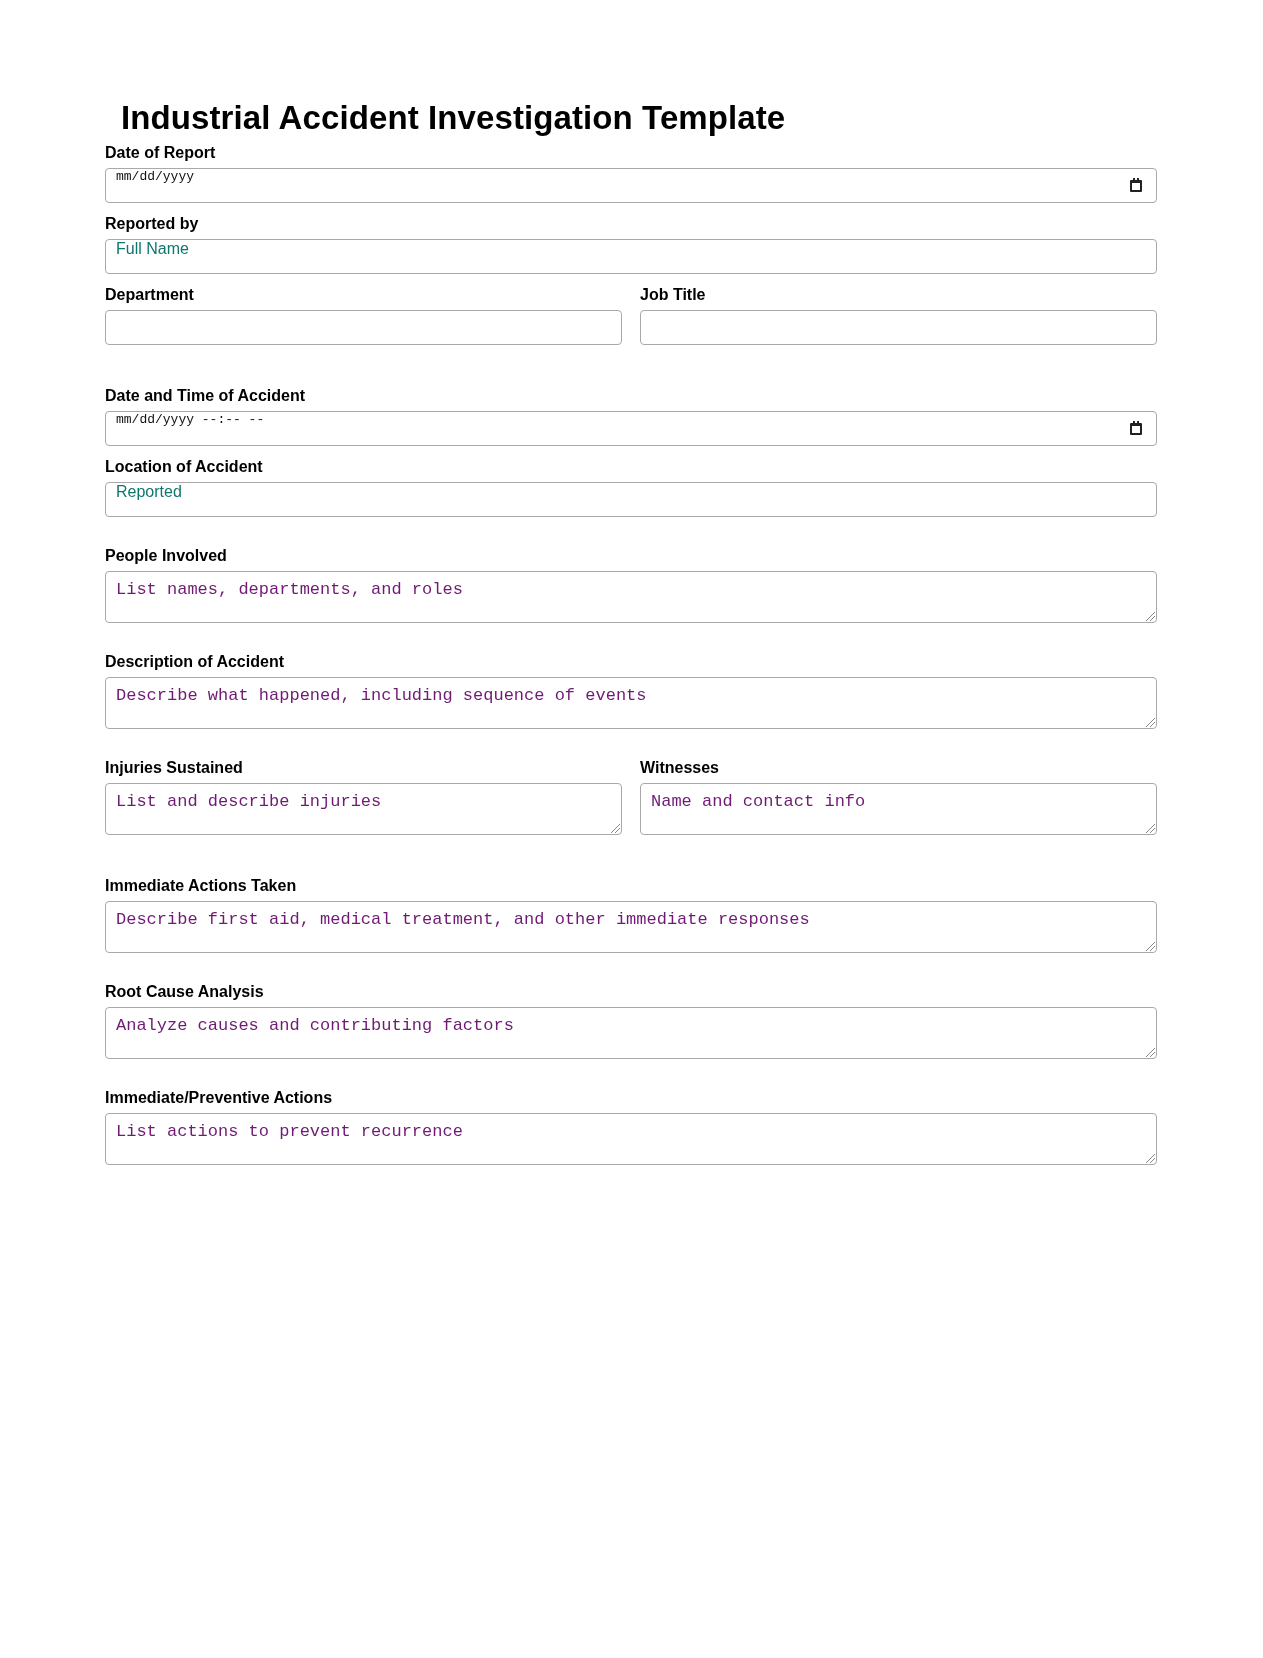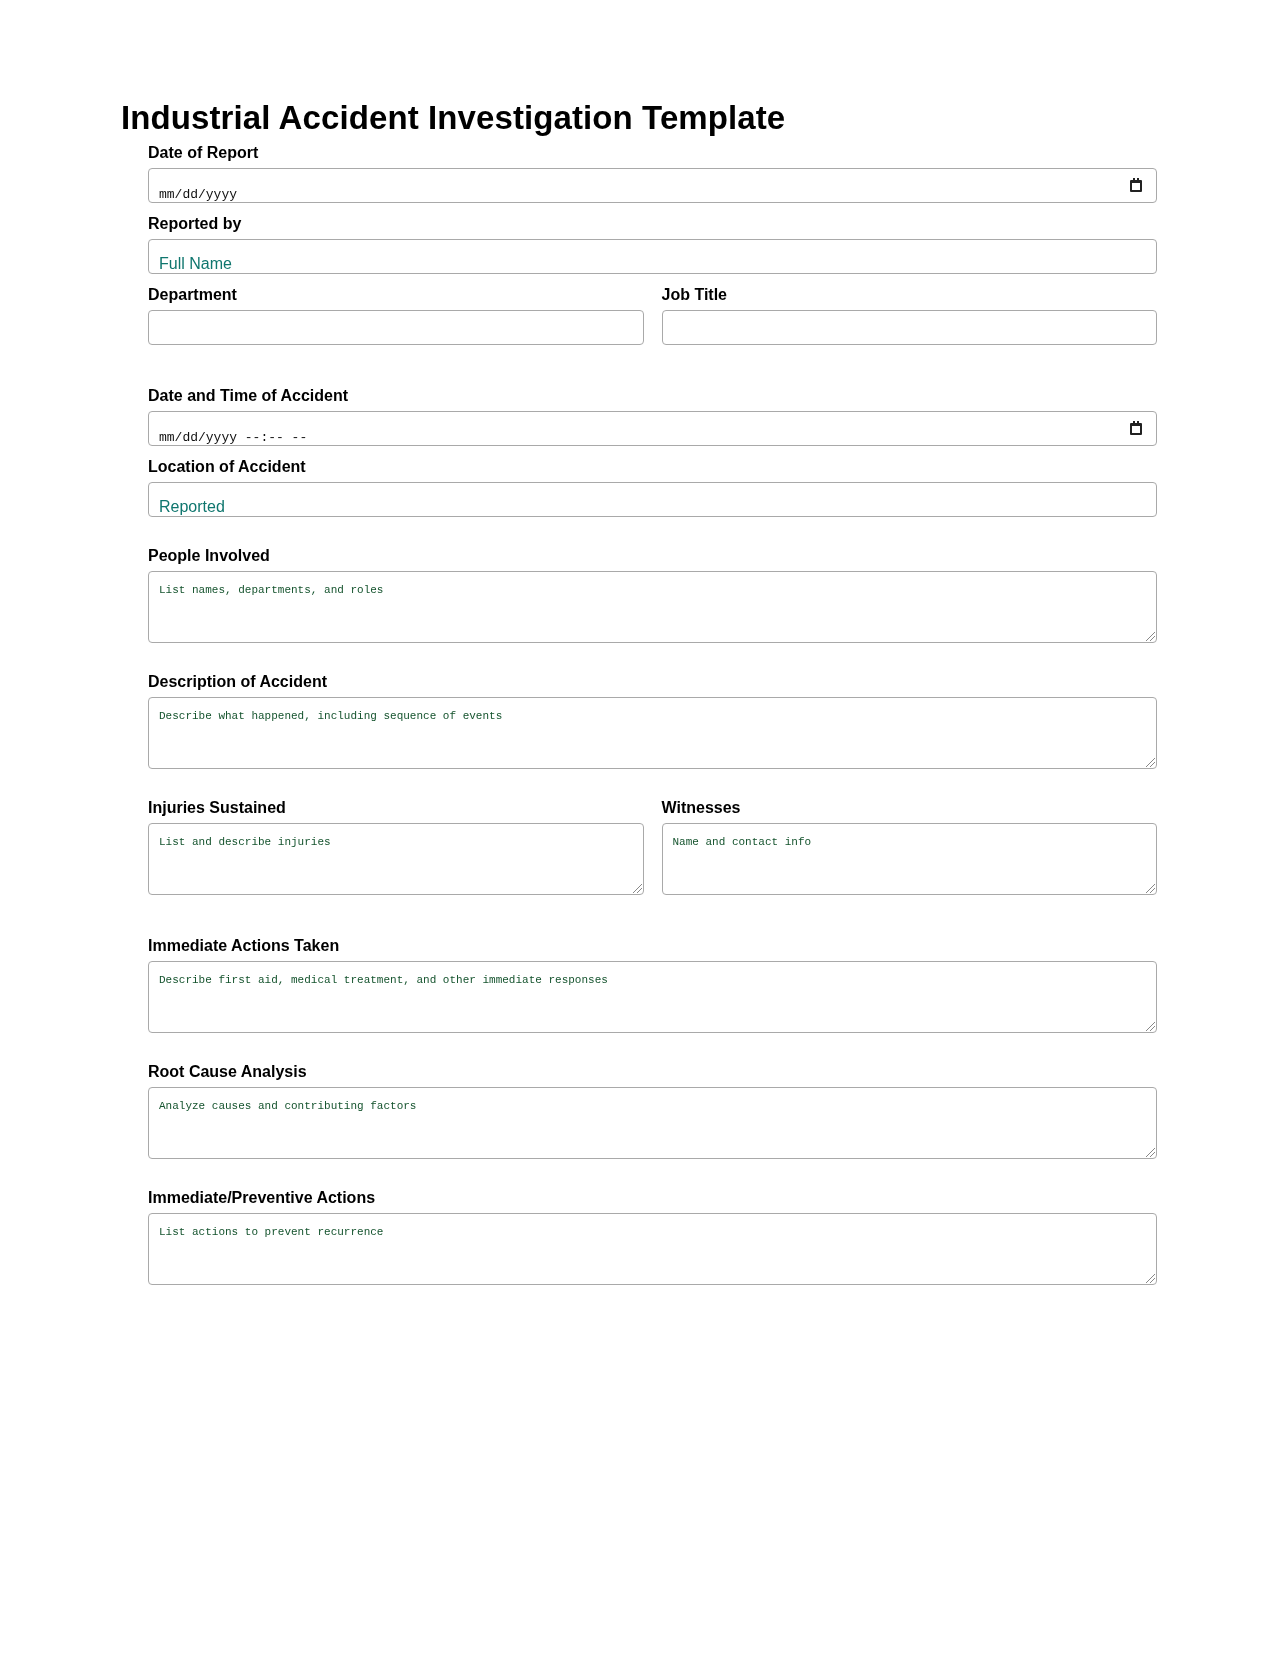--- a/index.html
+++ b/index.html
@@ -11,50 +11,50 @@
   .page {
     position: absolute; left: 105px; top: 0; width: 1052px;
     height: 1299px; overflow: hidden;
   }
   h1 {
     margin: 16px; position: absolute; top: 83px; left: 0;
     font-size: 33px; font-weight: bold; line-height: 38px;
     letter-spacing: 0.1px;
   }
   .form { position: absolute; top: 144px; left: 0; width: 1052px; }
-  .section { margin-bottom: 30px; margin-left: 43px; }
+  .section { margin-bottom: 30px; }
   .field { margin-bottom: 12px; }
   .row { display: flex; gap: 18px; }
   .row .field { flex: 1 1 0; min-width: 0; }
   label {
     display: block; font-size: 16px; font-weight: bold;
     line-height: 18px; margin-bottom: 6px;
   }
   .input {
     width: 100%; height: 35px; border: 1px solid #a9a9a9;
     border-radius: 4px; background: #fff; position: relative;
-    display: flex; align-items: flex-end; padding: 0 10px;
+    display: flex; align-items: flex-start; padding: 0 10px;
     font-size: 16px; font-family: "Liberation Sans", sans-serif;
   }
   .input .ph { color: #0f766e; }
   .input.date { font-family: "Liberation Mono", monospace; font-size: 13px; color: #111; }
   .cal-icon {
     position: absolute; right: 14px; top: 11px; width: 12px; height: 12px;
     border: 2px solid #222; border-top-width: 3px; border-radius: 1px;
   }
   .cal-icon::before, .cal-icon::after {
     content: ""; position: absolute; top: -5px; width: 2px; height: 3px; background: #222;
   }
   .cal-icon::before { left: 1px; }
   .cal-icon::after { right: 1px; }
   .textarea {
-    width: 100%; height: 72px; border: 1px solid #a9a9a9;
+    width: 100%; height: 52px; border: 1px solid #a9a9a9;
     border-radius: 4px; background: #fff; position: relative;
     padding: 10px 10px; font-family: "Liberation Mono", monospace;
-    font-size: 11px; line-height: 16px; color: #14532d;
+    font-size: 17px; line-height: 16px; color: #701a75;
   }
   .resize-icon {
     position: absolute; right: 1px; bottom: 1px; width: 9px; height: 9px;
     background:
       linear-gradient(135deg, transparent 45%, #888 45%, #888 52%, transparent 52%, transparent 70%, #888 70%, #888 77%, transparent 77%);
   }
 </style>
 </head>
 <body>
 

